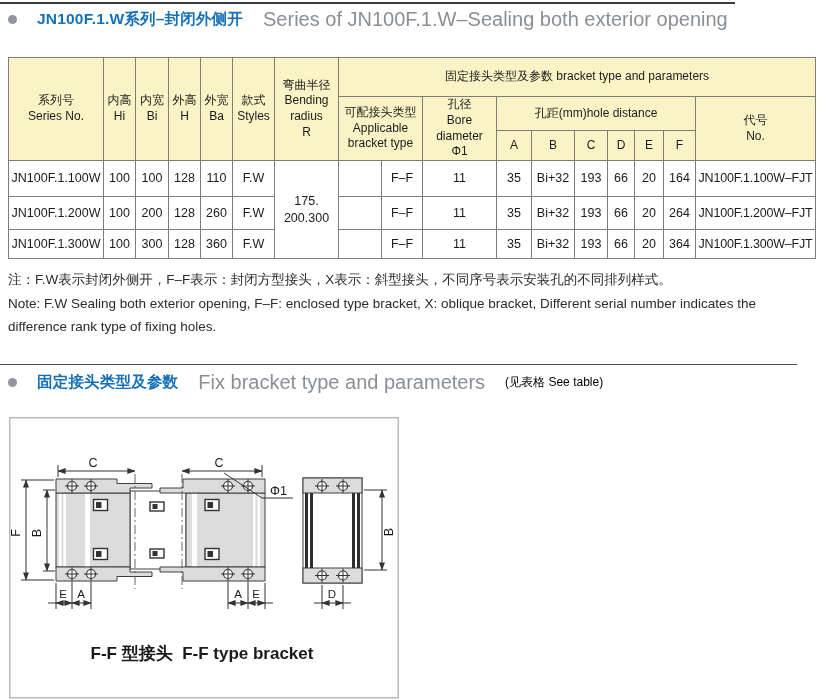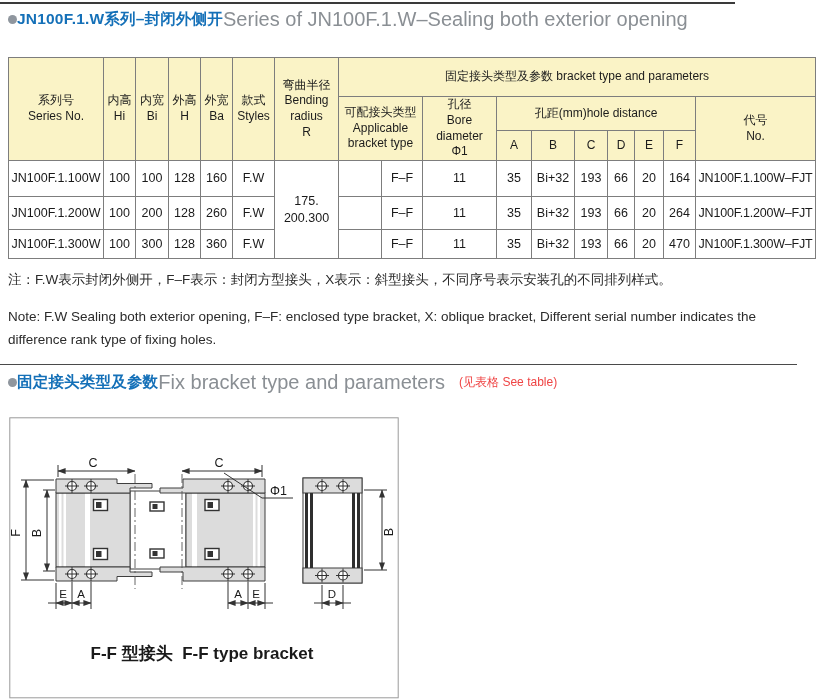--- a/index.html
+++ b/index.html
@@ -2,44 +2,44 @@
 <html><head>
 <meta charset="utf-8">
 <style>
   html,body{margin:0;padding:0;}
   body{
     width:820px;height:700px;position:relative;background:#ffffff;
     font-family:"Liberation Sans","DejaVu Sans",sans-serif;color:#1a1a1a;
     overflow:hidden;
   }
   .topline{position:absolute;left:0;top:2px;width:735px;height:2px;background:#3a3a3a;}
-  .sec-title{position:absolute;left:8px;display:flex;align-items:center;gap:0;white-space:nowrap;}
+  .sec-title{position:absolute;left:8px;display:flex;align-items:center;gap:20px;white-space:nowrap;}
   .sec1{top:8px;}
   .bullet{width:9px;height:9px;border-radius:50%;background:#8f969e;flex:0 0 auto;}
   .t-zh{color:#1470b8;font-weight:bold;font-size:15.5px;letter-spacing:.2px;}
   .t-en{color:#8a8f94;font-size:20px;}
-  .t-see{color:#ef4444;font-size:12px;margin-left:14px;}
+  .t-see{color:#000000;font-size:12px;}
 
   table.spec{
     position:absolute;left:8px;top:57px;border-collapse:collapse;table-layout:fixed;
     width:807px;border:1px solid #5f5f5f;
   }
   table.spec th,table.spec td{
     border:1px solid #7d7d7d;padding:0 2px;text-align:center;vertical-align:middle;
     font-weight:normal;font-size:12px;line-height:1.3;overflow:hidden;
   }
   table.spec th{background:#faf3c6;white-space:pre-line;color:#1c1c1c;}
   table.spec td{background:#ffffff;font-size:12.5px;white-space:pre-line;}
   tr.hrow1{height:39px;} tr.hrow2{height:34px;} tr.hrow3{height:30px;}
   tr.r1{height:36px;} tr.r2{height:33px;} tr.r3{height:29px;margin-left:8px;}
   td.fval{text-align:right;padding-right:3px;}
   td.code{font-size:12px;letter-spacing:-0.2px;}
 
   .notes{position:absolute;left:8px;top:268px;width:806px;font-size:13.5px;line-height:23px;color:#2b2b2b;}
-  .notes .zh{margin-bottom:14px;}
+  .notes .zh{margin-bottom:1px;}
 
   .divider2{position:absolute;left:0;top:364px;width:797px;height:1px;background:#4a4a4a;}
   .sec2{top:371px;}
 
   svg.draw{position:absolute;left:9px;top:417px;}
   svg.draw text{font-family:"Liberation Sans","DejaVu Sans",sans-serif;fill:#1a1a1a;}
   .dimtxt{font-size:12.5px;}
   .dimsml{font-size:11.5px;}
   .cap{font-size:17px;font-weight:bold;fill:#111;white-space:pre;}
 </style>
@@ -111,21 +111,21 @@
     <th>C</th>
     <th>D</th>
     <th>E</th>
     <th>F</th>
   </tr>
   <tr class="r1">
     <td>JN100F.1.100W</td>
     <td>100</td>
     <td>100</td>
     <td>128</td>
-    <td>160</td>
+    <td>110</td>
     <td>F.W</td>
     <td rowspan="3">175.
 200.300</td>
     <td></td>
     <td>F–F</td>
     <td>11</td>
     <td>35</td>
     <td>Bi+32</td>
     <td>193</td>
     <td>66</td>
@@ -159,21 +159,21 @@
     <td>360</td>
     <td>F.W</td>
     <td></td>
     <td>F–F</td>
     <td>11</td>
     <td>35</td>
     <td>Bi+32</td>
     <td>193</td>
     <td>66</td>
     <td>20</td>
-    <td class="fval">470</td>
+    <td class="fval">364</td>
     <td class="code">JN100F.1.300W–FJT</td>
   </tr>
 </tbody>
   </table>
 
 <div class="notes">
   <div class="zh">注：F.W表示封闭外侧开，F–F表示：封闭方型接头，X表示：斜型接头，不同序号表示安装孔的不同排列样式。</div>
   <div class="en">Note: F.W Sealing both exterior opening, F–F: enclosed type bracket, X: oblique bracket, Different serial number indicates the difference rank type of fixing holes.</div>
 </div>
 

